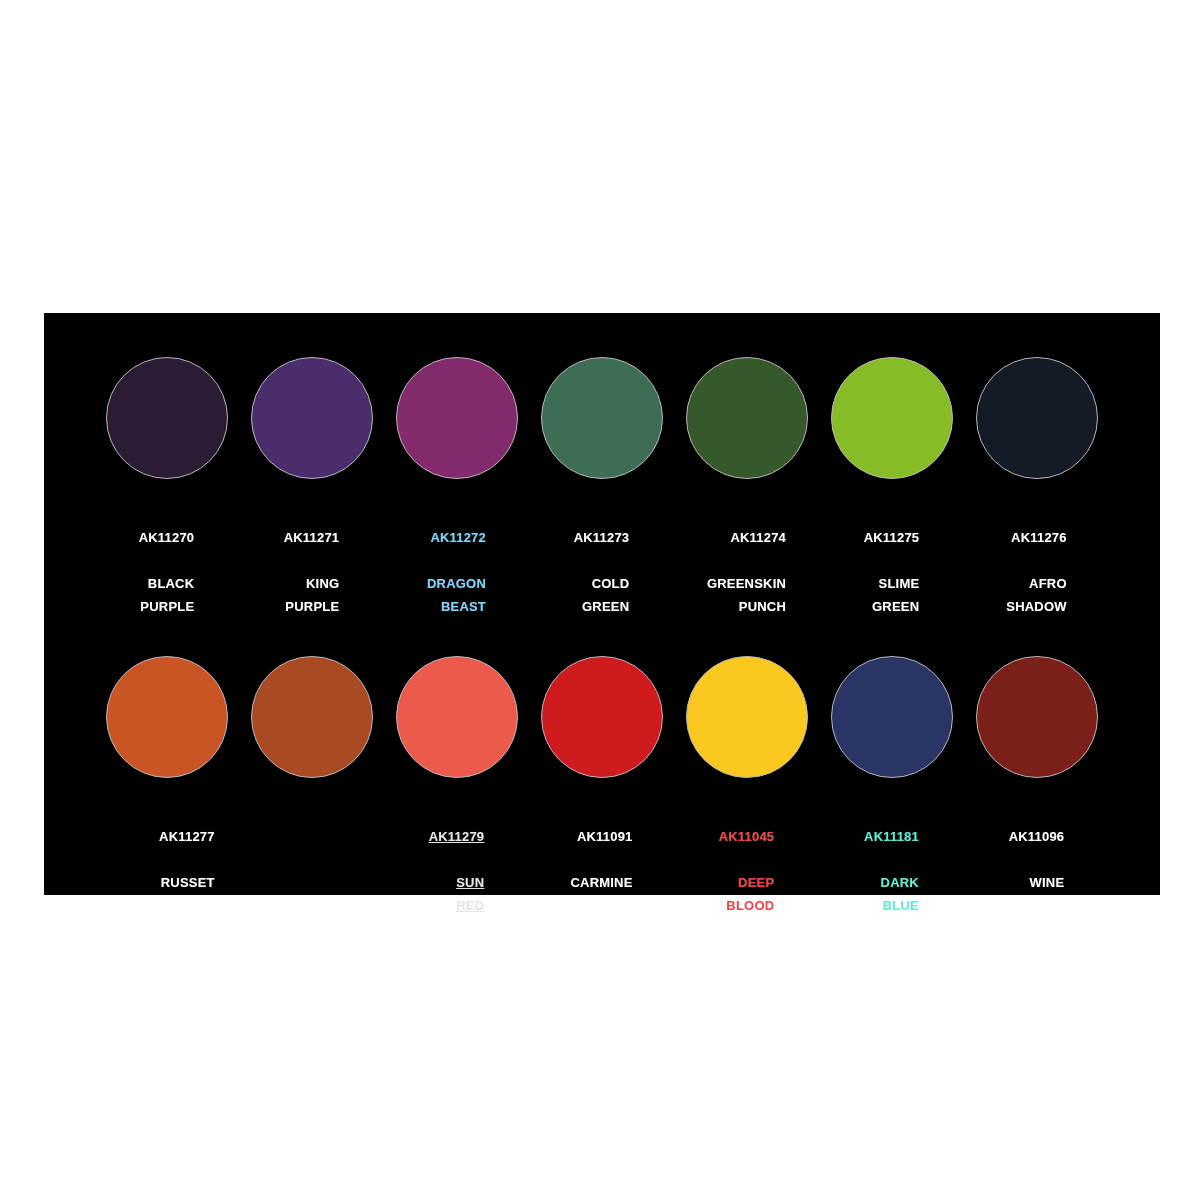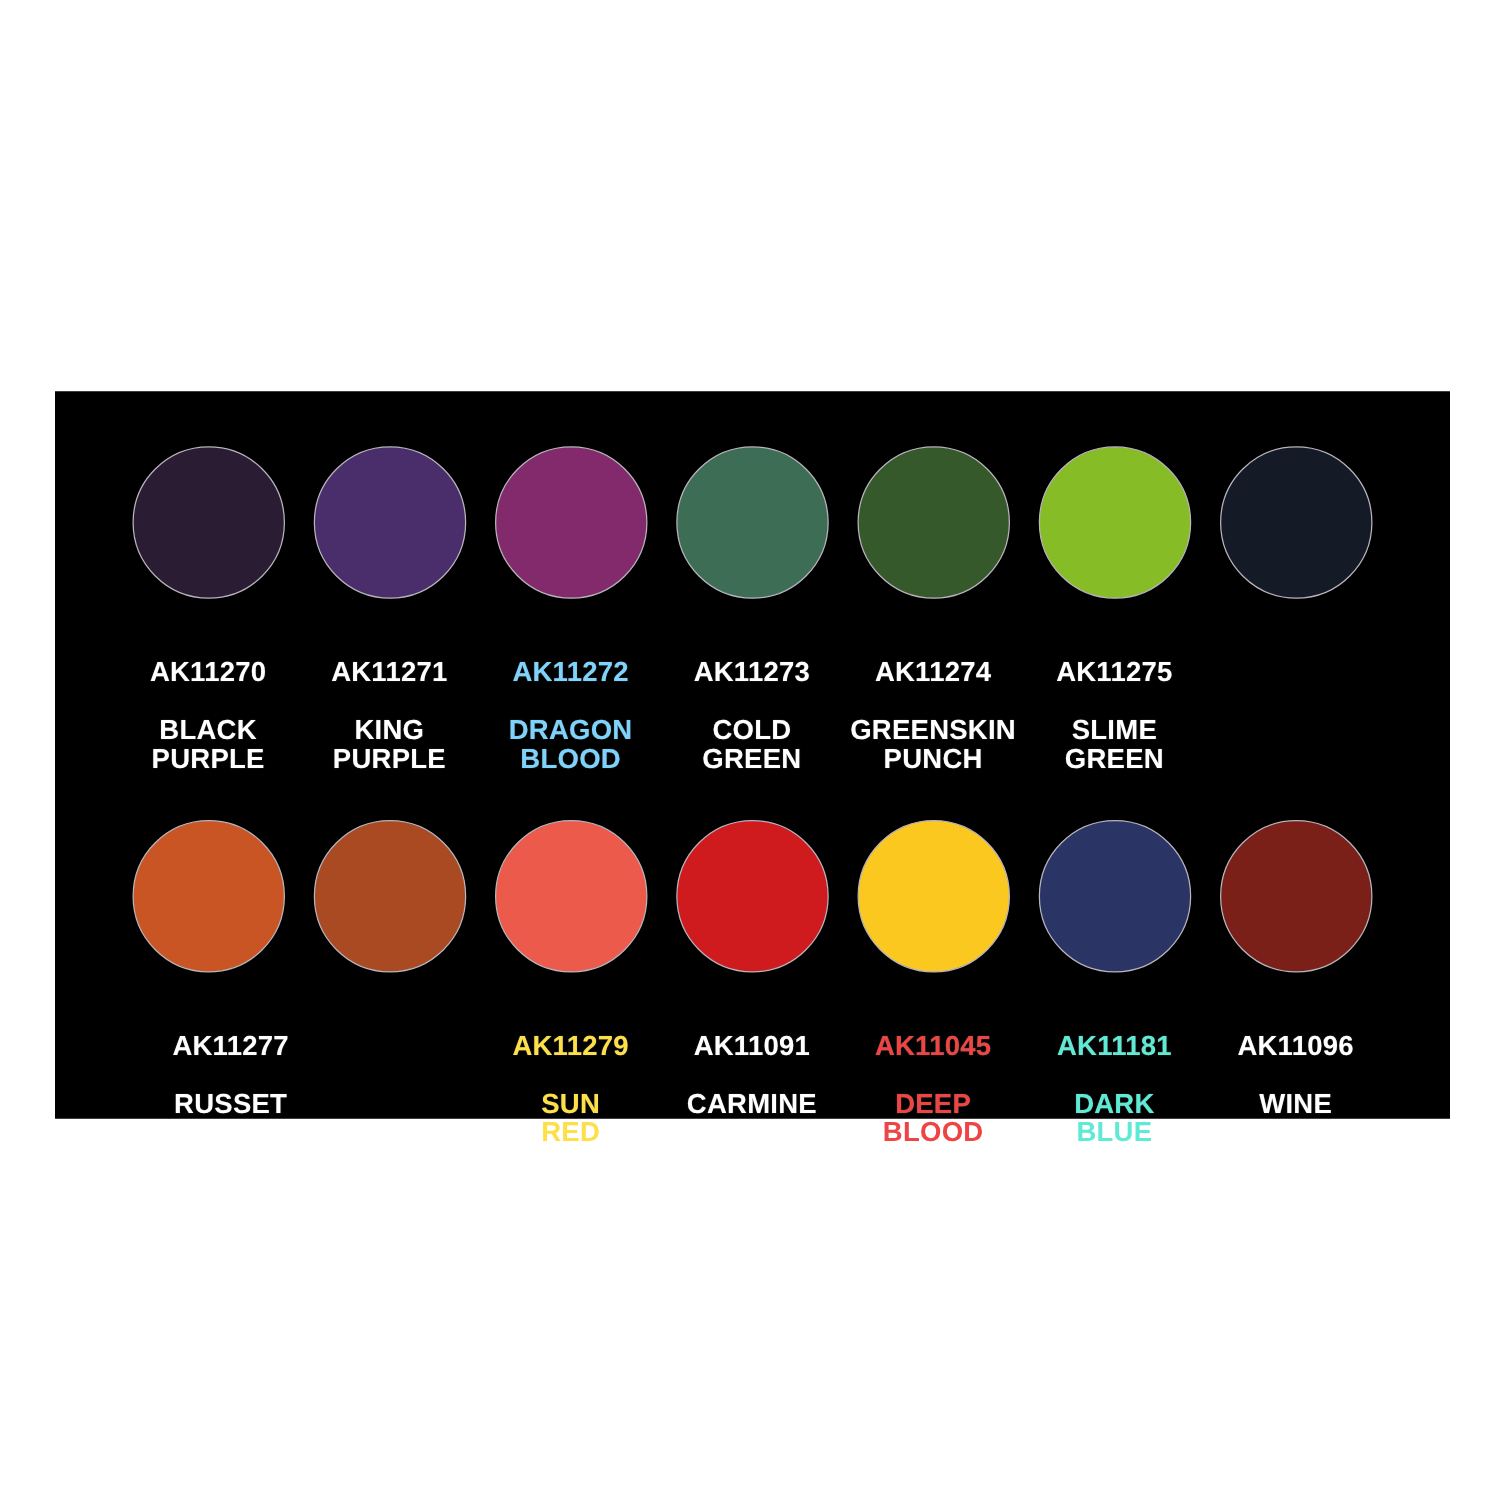--- a/index.html
+++ b/index.html
@@ -54,23 +54,23 @@
   .swatch-disc {
     width: 122px;
     height: 122px;
     border-radius: 50%;
     border: 1.5px solid #b9b4bd;
     box-sizing: border-box;
     flex: none;
   }
   .swatch-label {
     margin-top: 24px;
-    text-align: center;
+    text-align: right;
     color: #ffffff;
-    font-size: 22px;
+    font-size: 13px;
     font-weight: bold;
     line-height: 23px;
     letter-spacing: 0.2px;
     font-family: "Liberation Sans", sans-serif;
     white-space: pre-line;
     text-shadow: 0 0 1px rgba(255,255,255,0.35);
   }
   .swatch-code {
     display: block;
   }
@@ -99,21 +99,21 @@
           <span class="swatch-code">AK11271</span>
           <span class="swatch-name">KING
 PURPLE</span>
         </div>
       </div>
       <div class="swatch-cell">
         <div class="swatch-disc" style="background-color: rgb(130, 42, 107); border-color: rgb(185, 180, 189);"></div>
         <div class="swatch-label" style="color: #7dd3fc;">
           <span class="swatch-code">AK11272</span>
           <span class="swatch-name">DRAGON
-BLOOD</span>
+BEAST</span>
         </div>
       </div>
       <div class="swatch-cell">
         <div class="swatch-disc" style="background-color: rgb(62, 109, 85); border-color: rgb(185, 180, 189);"></div>
         <div class="swatch-label" style="color: rgb(255, 255, 255);">
           <span class="swatch-code">AK11273</span>
           <span class="swatch-name">COLD
 GREEN</span>
         </div>
       </div>
@@ -128,38 +128,43 @@
       <div class="swatch-cell">
         <div class="swatch-disc" style="background-color: rgb(134, 189, 39); border-color: rgb(185, 180, 189);"></div>
         <div class="swatch-label" style="color: rgb(255, 255, 255);">
           <span class="swatch-code">AK11275</span>
           <span class="swatch-name">SLIME
 GREEN</span>
         </div>
       </div>
       <div class="swatch-cell">
         <div class="swatch-disc" style="background-color: rgb(20, 26, 38); border-color: rgb(185, 180, 189);"></div>
+        <div class="swatch-label" style="color: rgb(255, 255, 255);">
+          <span class="swatch-code">AK11276</span>
+          <span class="swatch-name">AFRO
+SHADOW</span>
+        </div>
       </div>
     </div>
 
     <div class="swatch-row row-2">
       <div class="swatch-cell">
         <div class="swatch-disc" style="background-color: rgb(202, 85, 36); border-color: rgb(185, 180, 189);"></div>
         <div class="swatch-label" style="color: rgb(255, 255, 255); margin-left: 36px;">
           <span class="swatch-code">AK11277</span>
           <span class="swatch-name">RUSSET
 SHADOW</span>
         </div>
       </div>
       <div class="swatch-cell">
         <div class="swatch-disc" style="background-color: rgb(169, 74, 35); border-color: rgb(185, 180, 189);"></div>
       </div>
       <div class="swatch-cell">
         <div class="swatch-disc" style="background-color: rgb(235, 90, 74); border-color: rgb(185, 180, 189);"></div>
-        <div class="swatch-label" style="color: #fde047;">
+        <div class="swatch-label" style="color: #e5e5e5; text-decoration: underline;">
           <span class="swatch-code">AK11279</span>
           <span class="swatch-name">SUN
 RED</span>
         </div>
       </div>
       <div class="swatch-cell">
         <div class="swatch-disc" style="background-color: rgb(207, 26, 30); border-color: rgb(185, 180, 189);"></div>
         <div class="swatch-label" style="color: rgb(255, 255, 255);">
           <span class="swatch-code">AK11091</span>
           <span class="swatch-name">CARMINE</span>

